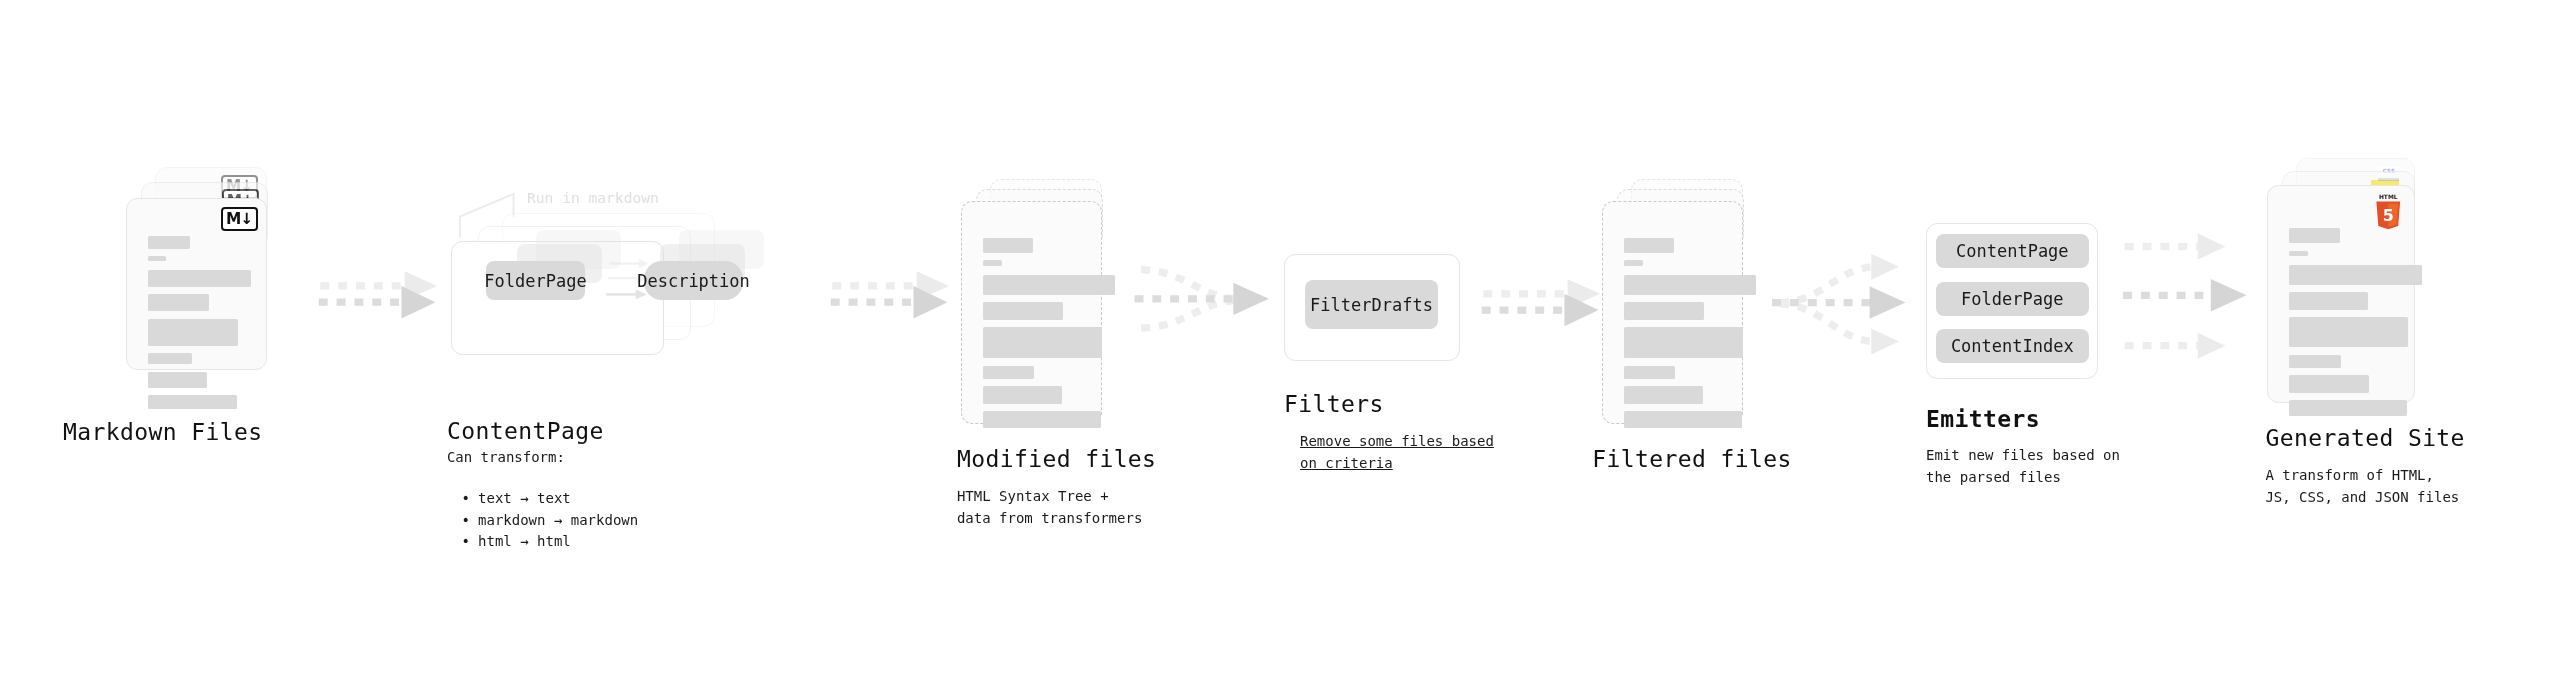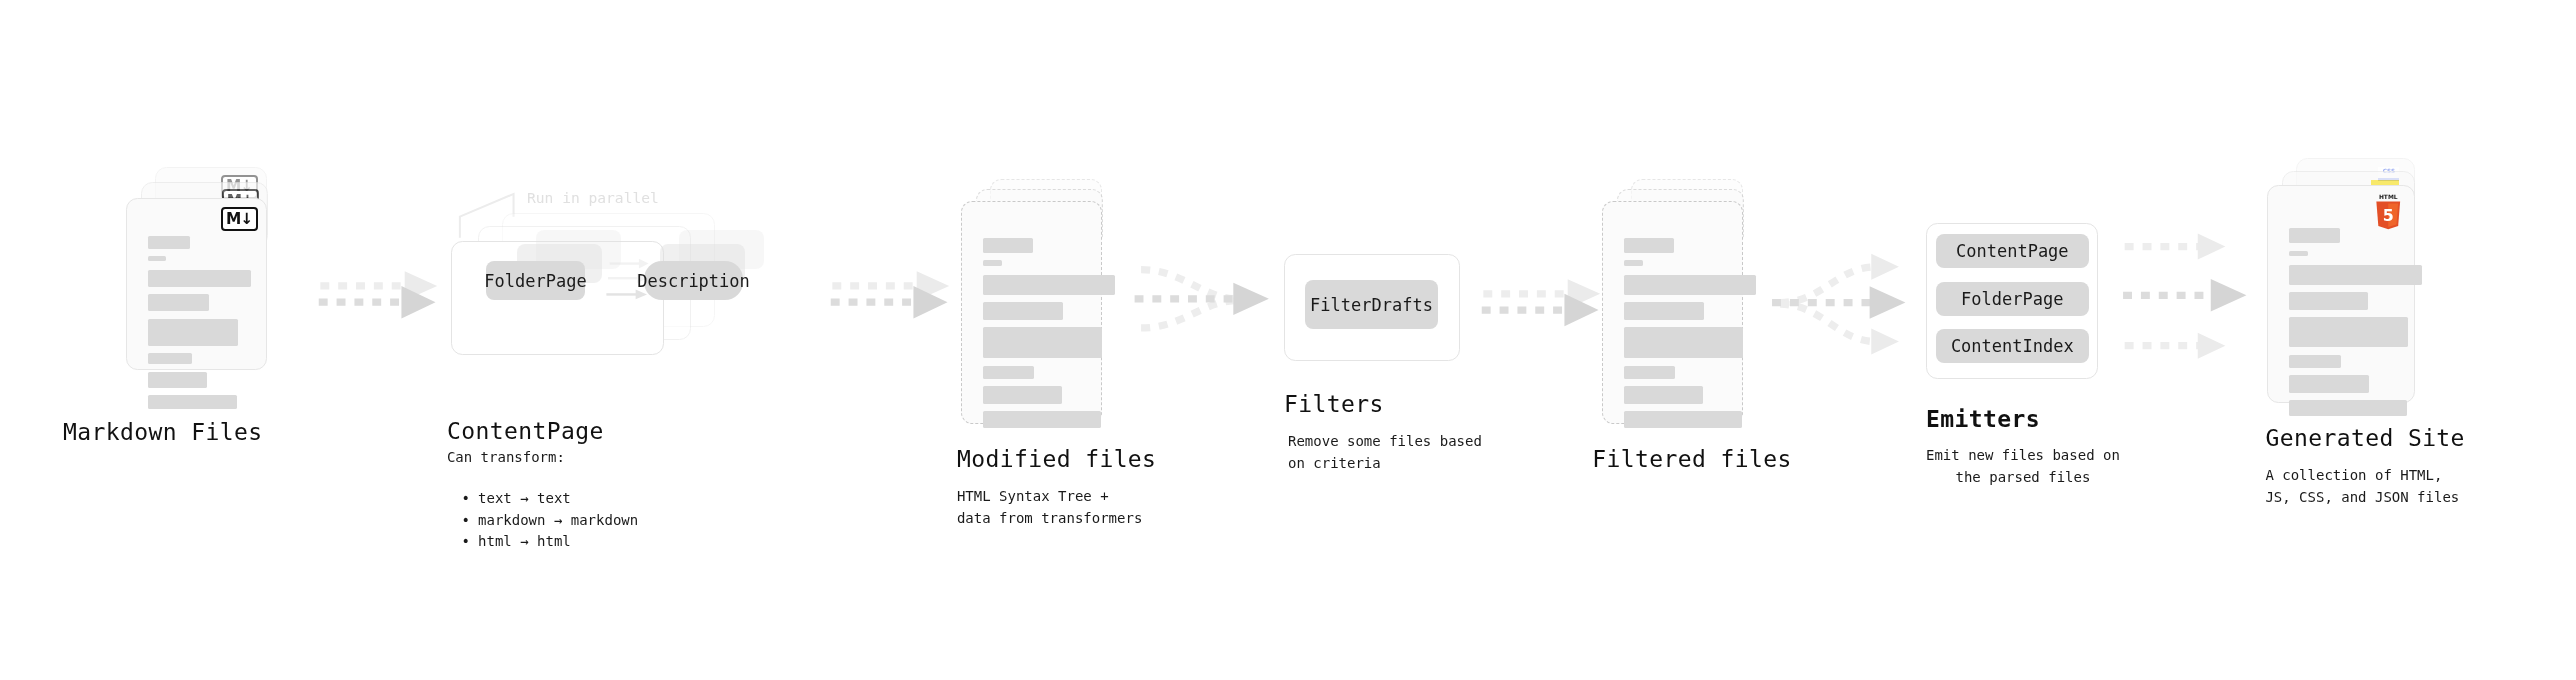--- a/index.html
+++ b/index.html
@@ -201,21 +201,21 @@
     <polygon class="arrow-head faint" points="118,4 158,22 118,40"></polygon>
     <path class="arrow-dash" d="M12,42 L122,42"></path>
     <polygon class="arrow-head" points="114,22 156,42 114,62"></polygon>
   </svg>
 
   <div class="node" style="left:455px; top:189px;">
 
     <svg style="left:0px; top:0px; width:244px; height:57px;" viewBox="0 0 300 70" width="244" height="57">
       <path class="bracket" d="M6,60 L6,34 L72,6 L72,34"></path>
     </svg>
-    <div class="parallel-label" style="left:72px; top:0px;">Run in parallel</div>
+    <div class="parallel-label" style="left:72px; top:0px;">Run in markdown</div>
 
     <div class="box g1" style="left:47px; top:24.4px; width:213px; height:114px;"></div>
     <div class="box g2" style="left:23px; top:37px; width:213px; height:114px;"></div>
     <div class="box" style="left:-4.1px; top:52px; width:213px; height:114px;"></div>
 
     <div class="chip g1" style="left:81px; top:41px; width:85px; height:39px;"></div>
     <div class="chip g1" style="left:224px; top:41px; width:85px; height:39px;"></div>
     <div class="chip g2" style="left:62px; top:55px; width:85px; height:39px;"></div>
     <div class="chip g2" style="left:205px; top:55px; width:85px; height:39px;"></div>
 
@@ -275,21 +275,21 @@
     <path class="arrow-dash faint" d="M8,12 C60,12 84,48 128,48"></path>
     <path class="arrow-dash faint" d="M8,84 C60,84 84,50 128,50"></path>
     <path class="arrow-dash" d="M0,48 L128,48"></path>
     <polygon class="arrow-head" points="122,28 166,48 122,68"></polygon>
   </svg>
 
   <div class="node" style="left:1284px; top:254px;">
     <div class="box" style="left:0px; top:0px; width:176px; height:107px;"></div>
     <div class="chip" style="left:21px; top:26px; width:133px; height:49px;">FilterDrafts</div>
     <div class="caption" style="left:0px; top:137px;">Filters</div>
-    <div class="sub" style="left:4px; top:177px;">Remove some files based
+    <div class="sub" style="left:16px; top:177px;text-decoration:underline;">Remove some files based
 on criteria</div>
   </div>
 
   <svg style="left:1472px; top:284px; width:146px; height:57px;" viewBox="0 0 180 70" width="146" height="57">
     <path class="arrow-dash faint" d="M14,12 L126,12"></path>
     <polygon class="arrow-head faint" points="118,-6 158,12 118,30"></polygon>
     <path class="arrow-dash" d="M12,32 L122,32"></path>
     <polygon class="arrow-head" points="114,12 156,32 114,52"></polygon>
   </svg>
 
@@ -321,21 +321,21 @@
     <path class="arrow-dash" d="M0,72 L126,72"></path>
     <polygon class="arrow-head" points="120,52 164,72 120,92"></polygon>
   </svg>
 
   <div class="node" style="left:1926px; top:223px;">
     <div class="box" style="left:0px; top:0px; width:172px; height:156px;"></div>
     <div class="chip" style="left:9.8px; top:10.6px; width:153px; height:34px;">ContentPage</div>
     <div class="chip" style="left:9.8px; top:59px; width:153px; height:34px;">FolderPage</div>
     <div class="chip" style="left:9.8px; top:106px; width:153px; height:34px;">ContentIndex</div>
     <div class="caption" style="left:0px; top:183px;font-weight:bold;">Emitters</div>
-    <div class="sub" style="left:0px; top:222px;text-align:center;">Emit new files based on
+    <div class="sub" style="left:0px; top:222px;">Emit new files based on
 the parsed files</div>
   </div>
 
   <svg style="left:2113px; top:232px; width:163px; height:138px;" viewBox="0 0 200 170" width="163" height="138">
     <path class="arrow-dash faint" d="M14,18 L110,18"></path>
     <polygon class="arrow-head faint" points="104,2 138,18 104,34"></polygon>
     <path class="arrow-dash faint" d="M14,140 L110,140"></path>
     <polygon class="arrow-head faint" points="104,124 138,140 104,156"></polygon>
     <path class="arrow-dash" d="M12,78 L126,78"></path>
     <polygon class="arrow-head" points="120,58 164,78 120,98"></polygon>
@@ -364,18 +364,18 @@
           <div class="line" style="width:133px;height:19.5px;"></div>
           <div class="line" style="width:79px;height:18px;"></div>
           <div class="line" style="width:119px;height:30px;"></div>
           <div class="line" style="width:52px;height:13px;"></div>
           <div class="line" style="width:80px;height:18px;"></div>
           <div class="line" style="width:118px;height:15.4px;"></div>
         </div>
       </div>
     </div>
     <div class="caption" style="left:-1.6px; top:267px;">Generated Site</div>
-    <div class="sub" style="left:-1.6px; top:307px;">A collection of HTML,
+    <div class="sub" style="left:-1.6px; top:307px;">A transform of HTML,
 JS, CSS, and JSON files</div>
   </div>
 
 </div>
 
 
 </body></html>

